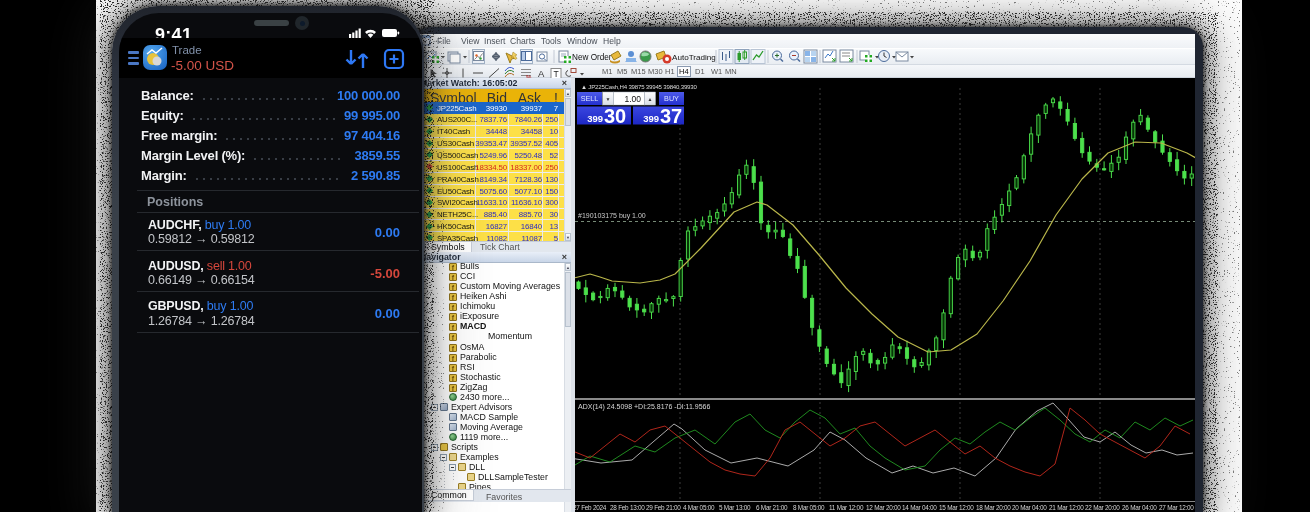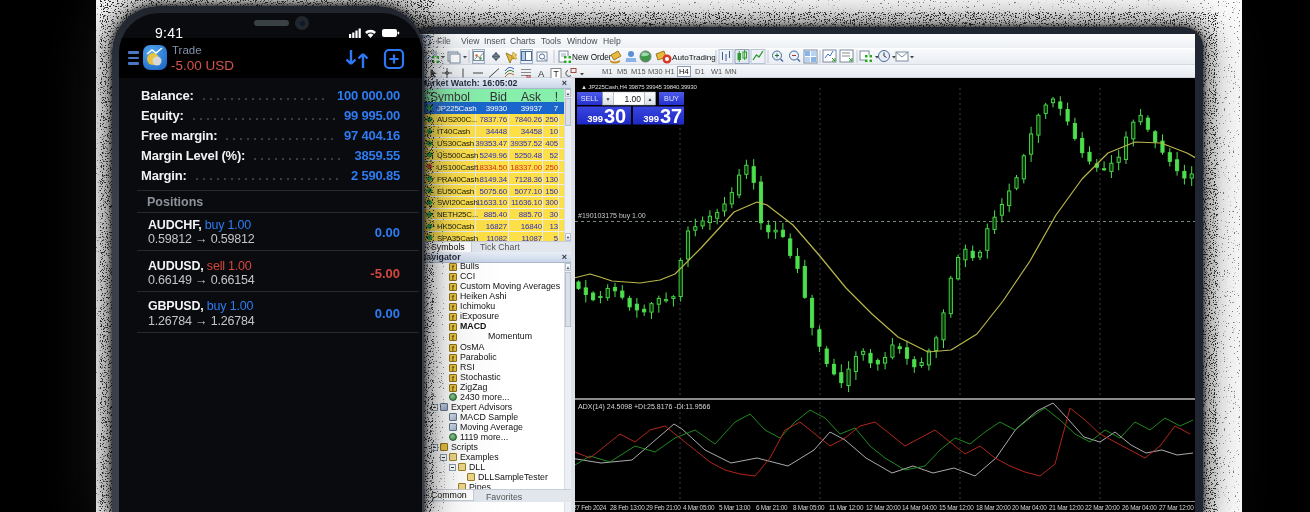--- a/index.html
+++ b/index.html
@@ -13,21 +13,21 @@
 .menubar span{position:absolute;top:2px;}
 .tb1{position:absolute;left:0;top:14px;width:100%;height:17px;background:linear-gradient(#f8fafc,#e9edf2);border-top:1px solid #fff;border-bottom:1px solid #d4dae2;}
 .tb2{position:absolute;left:0;top:31px;width:100%;height:13px;background:linear-gradient(#f5f7fa,#e7ebf0);border-bottom:1px solid #cdd4dd;}
 .tf{position:absolute;top:2px;font-size:7.5px;color:#555;padding:0px 1px;}
 .tfsel{background:#fdfdfe;border:1px solid #8a9ab0;color:#000;top:1px;}
 
 #mwtitle,#navtitle{position:absolute;left:0;width:155px;height:11px;background:linear-gradient(#e9eff8,#c9d6e8);border-bottom:1px solid #aab8ca;font-size:8.8px;font-weight:bold;color:#1c2636;}
 #mwtitle{top:44px;}
 #navtitle{top:218px;}
 .x{position:absolute;right:4px;top:0px;font-size:9px;font-weight:bold;color:#333;}
-#mwhead{position:absolute;left:0;top:55px;width:155px;height:17px;background:#86efac;border-bottom:1px solid #d4d9e0;font-size:12px;color:#333;}
+#mwhead{position:absolute;left:0;top:55px;width:155px;height:17px;background:#eab308;border-bottom:1px solid #d4d9e0;font-size:14px;color:#333;}
 #mwbody{position:absolute;left:0;top:68px;width:155px;height:139px;background:#fde047;overflow:hidden;}
 .mwrow{position:absolute;left:0;width:148px;height:11.85px;font-size:7.9px;white-space:nowrap;letter-spacing:-0.15px;}
 .mwicon{position:absolute;left:11px;top:3px;width:5px;height:5px;transform:rotate(45deg);}
 .mwsym{position:absolute;left:21px;top:1.5px;}
 .mwv{position:absolute;top:1.5px;}
 #mwtabs{position:absolute;left:0;top:207px;width:155px;height:11px;background:#e2e7ee;border-top:1px solid #c6cdd8;font-size:8.8px;color:#555;}
 #mwscroll{position:absolute;left:148px;top:55px;width:7px;height:152px;background:#eceff3;border-left:1px solid #d8dde4;}
 #navbody{position:absolute;left:0;top:229px;width:155px;height:260px;background:#fff;overflow:hidden;}
 .navrow{position:absolute;left:0;width:148px;height:10px;font-size:8.8px;color:#111;white-space:nowrap;}
 .navtxt{position:absolute;top:-0.5px;}
@@ -38,21 +38,21 @@
 #navscroll{position:absolute;left:148px;top:229px;width:7px;height:260px;background:#eceff3;border-left:1px solid #d8dde4;}
 #navtabs{position:absolute;left:0;top:455px;width:155px;height:13px;background:#e2e7ee;border-top:1px solid #c6cdd8;font-size:8.8px;color:#555;}
 .tab1{position:absolute;top:0px;background:#fff;border:1px solid #c6cdd8;border-top:none;padding:0 6px;color:#000;height:11px;}
 #splitter{position:absolute;left:155px;top:44px;width:4px;height:434px;background:#dde2e9;}
 #chartwrap{position:absolute;left:159px;top:44px;width:620px;height:434px;background:#000;}
 
 .sa{position:absolute;left:0px;width:6px;height:8px;background:linear-gradient(#fdfdfe,#dde3ea);border:1px solid #b8c2ce;font-size:4px;color:#445;text-align:center;line-height:7px;overflow:hidden;}
 
 #phone{position:absolute;left:112px;top:6px;width:312px;height:506px;background:linear-gradient(180deg,#20242c 0px,#2b313c 60px,#394049 200px,#394049 100%);border-radius:46px 46px 0 0;box-shadow:0 0 5px 1px rgba(0,0,0,.8),0 0 22px 7px rgba(30,30,30,.5),0 0 55px 18px rgba(90,90,90,.25);}
 #screen{position:absolute;left:7px;top:7px;width:303px;height:499px;background:#0a0b0e;border-radius:40px 40px 0 0;overflow:hidden;}
-#ptime{position:absolute;left:36px;top:12px;font-size:14px;font-weight:normal;color:#fff;letter-spacing:0.3px;}
+#ptime{position:absolute;left:36px;top:12px;font-size:18px;font-weight:bold;color:#fff;letter-spacing:0.3px;}
 #speaker{position:absolute;left:135px;top:7px;width:35px;height:6px;border-radius:3px;background:#3a4144;}
 #cam{position:absolute;left:176px;top:3px;width:14px;height:14px;border-radius:50%;background:#20262b;}
 #cam::after{content:"";position:absolute;left:4.5px;top:4.5px;width:5px;height:5px;border-radius:50%;background:#0d1a2b;}
 #phead{position:absolute;left:0;top:25px;width:303px;height:40px;background:#000;}
 .hbar{position:absolute;left:9px;width:11px;height:2.5px;background:#4a77c4;border-radius:1px;}
 #appicon{position:absolute;left:24px;top:7px;width:24px;height:25px;border-radius:7px;background:radial-gradient(circle at 35% 30%,#53a7ee,#1660c0);}
 #ptrade{position:absolute;left:53px;top:6px;font-size:11.5px;color:#8292ab;}
 #pusd{position:absolute;left:52px;top:20px;font-size:13.5px;color:#d5544a;}
 .prow{position:absolute;left:22px;width:259px;height:20px;display:flex;align-items:center;}
 .plab{font-size:13px;font-weight:bold;color:#f2f3f5;white-space:nowrap;letter-spacing:-0.2px;}

